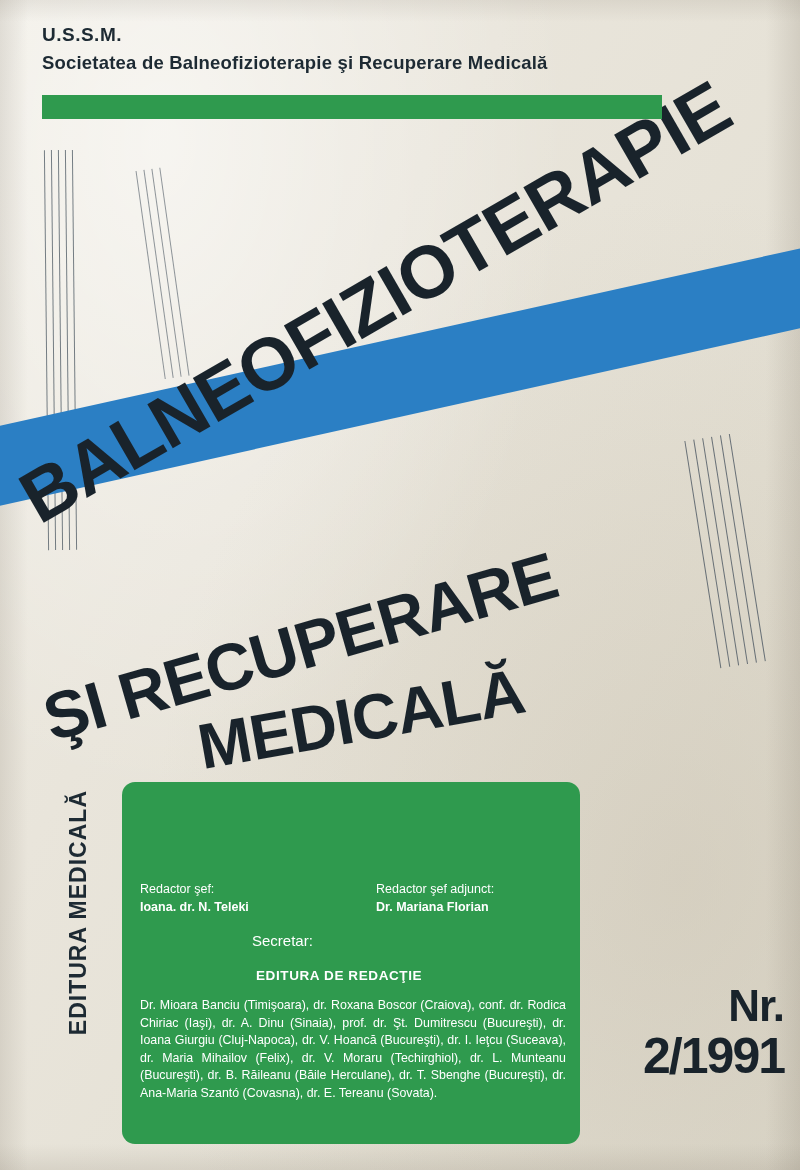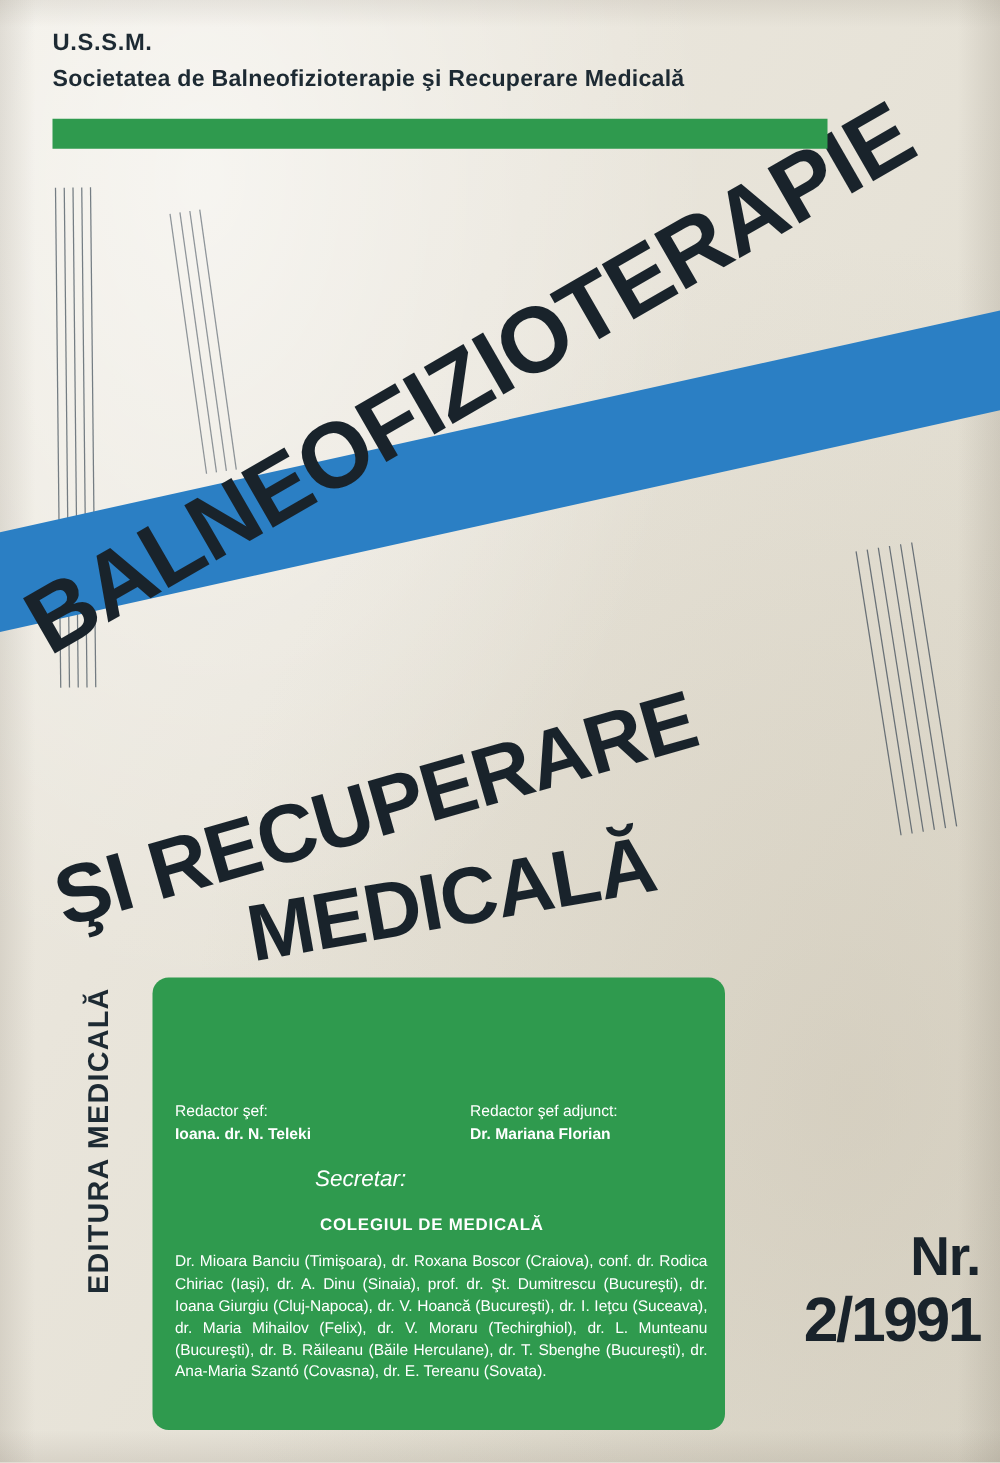--- a/index.html
+++ b/index.html
@@ -196,23 +196,22 @@
     font-size: 12.5px;
     line-height: 1.45;
   }
   .row-two .col-r { text-align: left; width: 190px; }
   .row-two .col-l { width: 200px; }
   .lbl { font-weight: normal; }
   .nm { font-weight: bold; }
   .secretar {
     margin-top: 14px;
     margin-left: 112px;
-    font-size: 18px;
+    font-size: 15px;
     line-height: 1.45;
-    font-style: italic;
   }
   .colegiu {
     margin-top: 16px;
     margin-left: 116px;
     font-size: 13.5px;
     font-weight: bold;
     letter-spacing: 0.6px;
   }
   .members {
     margin-top: 14px;
@@ -321,21 +320,21 @@
         <div class="col-r">
           <div class="lbl">Redactor şef adjunct:</div>
           <div><span class="nm">Dr. Mariana Florian</span></div>
         </div>
       </div>
 
       <div class="secretar">
         <div class="lbl">Secretar:</div>
       </div>
 
-      <div class="colegiu">COLEGIUL DE MEDICALĂ</div>
+      <div class="colegiu">EDITURA DE REDACŢIE</div>
 
       <div class="members">Dr. Mioara Banciu (Timişoara), dr. Roxana Boscor (Craiova), conf. dr. Rodica Chiriac (Iaşi), dr. A. Dinu (Sinaia), prof. dr. Şt. Dumitrescu (Bucureşti), dr. Ioana Giurgiu (Cluj-Napoca), dr. V. Hoancă (Bucureşti), dr. I. Ieţcu (Suceava), dr. Maria Mihailov (Felix), dr. V. Moraru (Techirghiol), dr. L. Munteanu (Bucureşti), dr. B. Răileanu (Băile Herculane), dr. T. Sbenghe (Bucureşti), dr. Ana-Maria Szantó (Covasna), dr. E. Tereanu (Sovata).</div>
     </div>
   </div>
 
   <div class="issue">
     <div class="nr">Nr.</div>
     <div class="yr">2/1991</div>
   </div>
 

